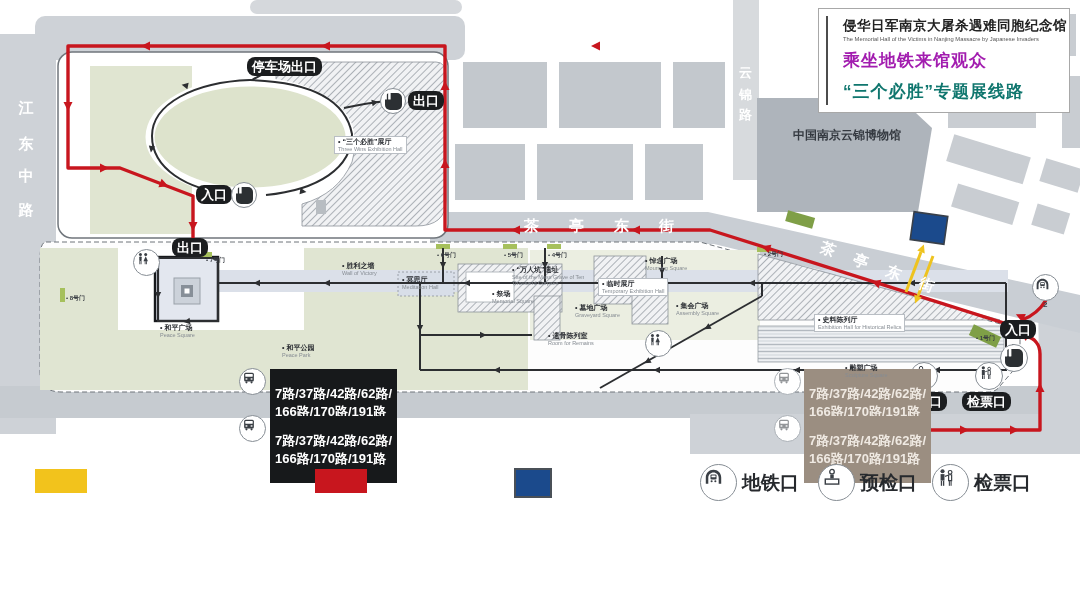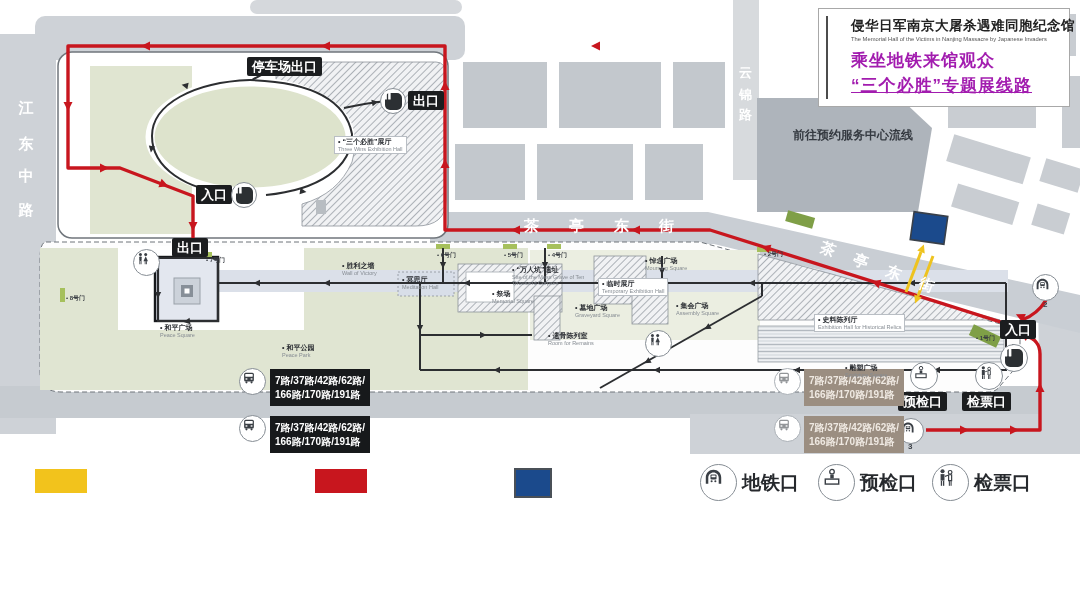--- a/index.html
+++ b/index.html
@@ -6,49 +6,49 @@
   #stage{position:relative;width:1080px;height:613px;background:#fff;overflow:hidden;
          font-family:"Liberation Sans","DejaVu Sans",sans-serif;}
   #stage svg{position:absolute;left:0;top:0;}
   .abs{position:absolute;}
   
   .road{color:#fff;font-weight:bold;white-space:nowrap;}
   .road.h{letter-spacing:30px;font-size:15px;}
   .road.v{writing-mode:vertical-rl;letter-spacing:34px;font-size:15px;}
   
   .sign{background:#1b1d1f;color:#fff;font-weight:bold;font-size:13px;line-height:1;
-        padding:3px 5px;border-radius:2px;white-space:nowrap;}
+        padding:3px 5px;border-radius:8px;white-space:nowrap;}
   
   .slabel{line-height:1.1;white-space:nowrap;}
   .slabel .zh{font-size:7px;font-weight:bold;color:#2b2e33;}
   .slabel .zh::before{content:"• ";}
   .slabel .en{font-size:5.5px;color:#868c93;}
   .slabel.boxed{background:#fff;padding:1px 3px;border:0.5px solid #b9bec4;}
   
   .gate{font-size:6px;color:#3a3e44;font-weight:bold;white-space:nowrap;}
   .gate::before{content:"• ";}
   
   .cicon{background:#fff;border:1.6px solid #868d94;border-radius:50%;
          display:flex;align-items:center;justify-content:center;box-sizing:border-box;}
   .cicon svg{position:static;display:block;}
   .num{position:absolute;font-size:8px;font-weight:bold;color:#3c4147;}
   
   .elev{background:#2c3033;border-radius:5px;display:flex;align-items:center;justify-content:center;}
   
-  .busbox{background:#17191b;color:#fff;font-size:10px;font-weight:bold;line-height:1.35;
-          padding:5px 5px;white-space:nowrap;}
+  .busbox{background:#17191b;color:#fff;font-size:13px;font-weight:bold;line-height:1.35;
+          padding:16px 5px;white-space:nowrap;}
   .busbox.faded{background:#9b8e81;color:#efe9e2;}
   
   #titlebox{left:818px;top:8px;width:252px;background:#fff;border:1px solid #a8a8a8;
-            padding:8px 8px 9px 32px;box-sizing:border-box;}
+            padding:8px 8px 9px 24px;box-sizing:border-box;}
   #titlebox .rule{position:absolute;left:7px;top:7px;bottom:7px;width:2px;background:#4c4c4c;}
   #titlebox .t1{font-size:13.5px;font-weight:bold;color:#222;letter-spacing:0.5px;white-space:nowrap;}
   #titlebox .t2{font-size:5.8px;color:#555;margin-top:1px;white-space:nowrap;}
   #titlebox .t3{font-size:17px;font-weight:bold;color:#a21caf;margin-top:7px;letter-spacing:1px;white-space:nowrap;}
-  #titlebox .t4{font-size:17px;font-weight:bold;color:#a21caf;margin-top:2px;letter-spacing:1px;white-space:nowrap;text-decoration:underline;}
+  #titlebox .t4{font-size:17px;font-weight:bold;color:#0f766e;margin-top:8px;letter-spacing:1px;white-space:nowrap;}
   
   .bldg{font-size:12px;font-weight:bold;color:#353a41;white-space:nowrap;}
   
   #legend{left:0;top:460px;width:1080px;height:50px;}
   .lg-label{position:absolute;top:10px;font-size:19px;font-weight:bold;color:#26292d;white-space:nowrap;}
   .lg-swatch{position:absolute;top:9px;width:52px;height:24px;}
   .lg-icon{position:absolute;top:4px;width:37px;height:37px;}
 </style>
 </head>
 <body>
@@ -280,21 +280,21 @@
       <path d="M0,-4 L8,0 L0,4 Z" transform="translate(918,296) rotate(111)"></path>
     </g>
 
     <rect x="912" y="214" width="34" height="28" fill="#1b4a8c" stroke="#39404a" stroke-width="1.6" transform="rotate(8 929 228)"></rect>
   </svg>
 
   <div class="abs road v" style="left:16px;top:88px;">江东中路</div>
   <div class="abs road v" style="left:736px;top:58px;letter-spacing:20px;font-size:13px;">云锦路</div>
   <div class="abs road h" style="left:524px;top:217px;letter-spacing:30px;">茶亭东街</div>
   <div class="abs road h" style="left:824px;top:238px;letter-spacing:20px;transform:rotate(20deg);transform-origin:left top;">茶亭东街</div>
-  <div class="abs bldg" style="left:793px;top:127px;">前往预约服务中心流线</div>
+  <div class="abs bldg" style="left:793px;top:127px;">中国南京云锦博物馆</div>
 
   <div class="abs" id="titlebox">
     <div class="rule"></div>
     <div class="t1">侵华日军南京大屠杀遇难同胞纪念馆</div>
     <div class="t2">The Memorial Hall of the Victims in Nanjing Massacre by Japanese Invaders</div>
     <div class="t3">乘坐地铁来馆观众</div>
     <div class="t4">“三个必胜”专题展线路</div>
   </div>
 
   <div class="abs sign" style="left:247px;top:57px;">停车场出口</div>

